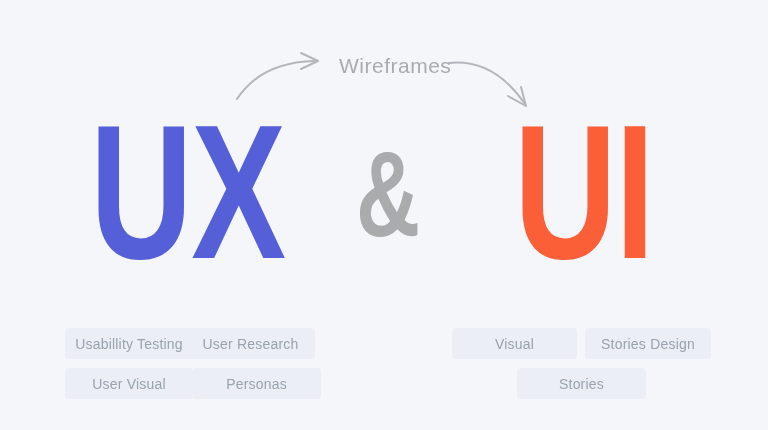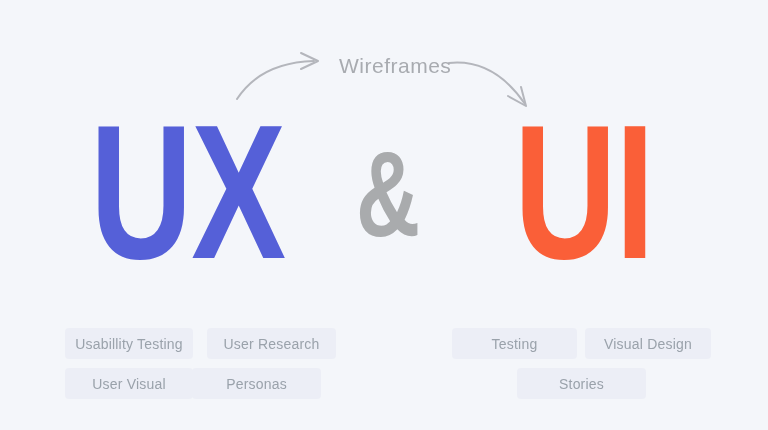--- a/index.html
+++ b/index.html
@@ -56,21 +56,21 @@
     border-radius: 4px;
     display: flex;
     align-items: center;
     justify-content: center;
     font-size: 14px;
     color: var(--tag-text);
     letter-spacing: 0.2px;
     margin-top: 48px;
   }
   .tag-usability { left: 65px;  top: 280px; width: 128px; }
-  .tag-research  { left: 207px; top: 280px; width: 129px; }
+  .tag-research  { left: 186px; top: 280px; width: 129px; }
   .tag-stories   { left: 65px;  top: 320px; width: 128px; }
   .tag-personas  { left: 192px; top: 320px; width: 129px; }
   .tag-layout    { left: 452px; top: 280px; width: 125px; }
   .tag-visual    { left: 585px; top: 280px; width: 126px; }
   .tag-branding  { left: 517px; top: 320px; width: 129px; }
 </style>
 </head>
 <body>
 
 <div class="stage">
@@ -90,17 +90,17 @@
 
   <div class="big big-ux">UX</div>
   <div class="big big-amp">&amp;</div>
   <div class="big big-ui">UI</div>
 
   <div class="tag tag-usability">Usabillity Testing</div>
   <div class="tag tag-research">User Research</div>
   <div class="tag tag-stories">User Visual</div>
   <div class="tag tag-personas">Personas</div>
 
-  <div class="tag tag-layout">Testing</div>
-  <div class="tag tag-visual">Visual Design</div>
+  <div class="tag tag-layout">Visual</div>
+  <div class="tag tag-visual">Stories Design</div>
   <div class="tag tag-branding">Stories</div>
 
 </div>
 
 </body></html>

